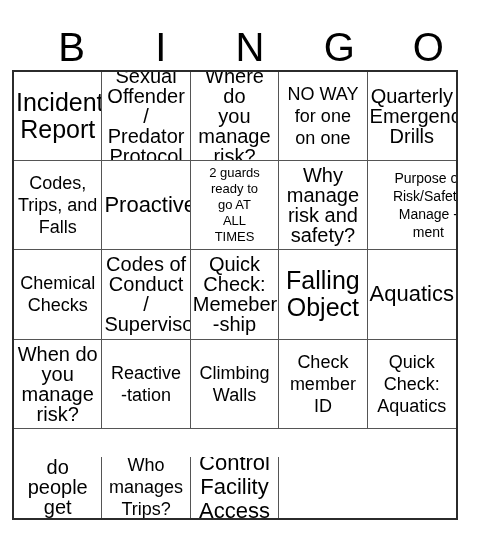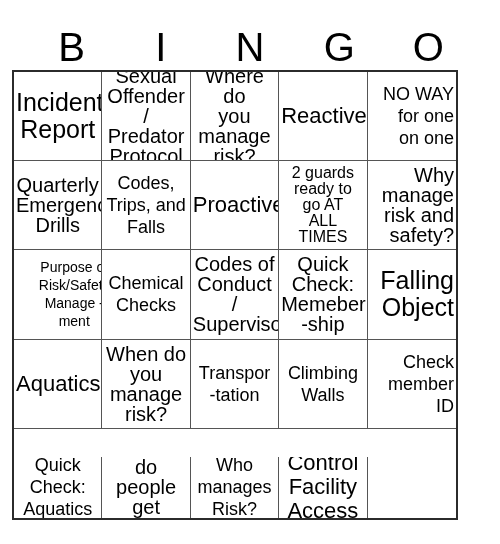--- a/index.html
+++ b/index.html
@@ -58,36 +58,36 @@
     border-right: 1px solid #555555;
     border-bottom: 1px solid #555555;
     display: flex;
     align-items: center;
     justify-content: center;
     text-align: center;
     padding: 1px 2px;
     overflow: hidden;
     background: #ffffff;
   }
-  .cell:nth-child(5n) { border-right: none; text-align: right; }
+  .cell:nth-child(5n) { border-right: none; }
   .cell:nth-child(n+21) { border-bottom: none; margin-top: 28px; }
   .cell-text {
     display: block;
     width: 100%;
     white-space: pre-line;
     font-family: "Liberation Sans", sans-serif;
     color: #000000;
   }
   
   .fs-xl .cell-text { font-size: 25px; line-height: 27px; }
   .fs-lg .cell-text { font-size: 22px; line-height: 24px; }
   .fs-md .cell-text { font-size: 18px; line-height: 22px; }
   .fs-sm .cell-text { font-size: 20px; line-height: 20px; }
   .fs-xs .cell-text { font-size: 14px; line-height: 18px; margin-left: 33px; }
-  .fs-xxs .cell-text { font-size: 16px; line-height: 16px; }
+  .fs-xxs .cell-text { font-size: 13px; line-height: 16px; }
 </style>
 </head>
 <body>
 
 <div class="card">
 
   <div class="header-row">
     <div class="header-cell">B</div>
     <div class="header-cell">I</div>
     <div class="header-cell">N</div>
@@ -105,23 +105,20 @@
 Offender /
 Predator
 Protocol</span>
       </div>
       <div class="cell fs-sm">
         <span class="cell-text">Where do
 you
 manage
 risk?</span>
       </div>
-      <div class="cell fs-lg">
-        <span class="cell-text">Reactive</span>
-      </div>
       <div class="cell fs-md">
         <span class="cell-text">NO WAY
 for one
 on one</span>
       </div>
       <div class="cell fs-sm">
         <span class="cell-text">Quarterly
 Emergency
 Drills</span>
       </div>
@@ -174,21 +171,21 @@
       <div class="cell fs-lg">
         <span class="cell-text">Aquatics</span>
       </div>
       <div class="cell fs-sm">
         <span class="cell-text">When do
 you
 manage
 risk?</span>
       </div>
       <div class="cell fs-md">
-        <span class="cell-text">Transpor
+        <span class="cell-text">Reactive
 -tation</span>
       </div>
       <div class="cell fs-md">
         <span class="cell-text">Climbing
 Walls</span>
       </div>
       <div class="cell fs-md">
         <span class="cell-text">Check
 member
 ID</span>
@@ -199,21 +196,21 @@
 Aquatics</span>
       </div>
       <div class="cell fs-sm">
         <span class="cell-text">Where do
 people get
 injured?</span>
       </div>
       <div class="cell fs-md">
         <span class="cell-text">Who
 manages
-Risk?</span>
+Trips?</span>
       </div>
       <div class="cell fs-lg">
         <span class="cell-text">Control
 Facility
 Access</span>
       </div>
     </div>
 
 </div>
 

